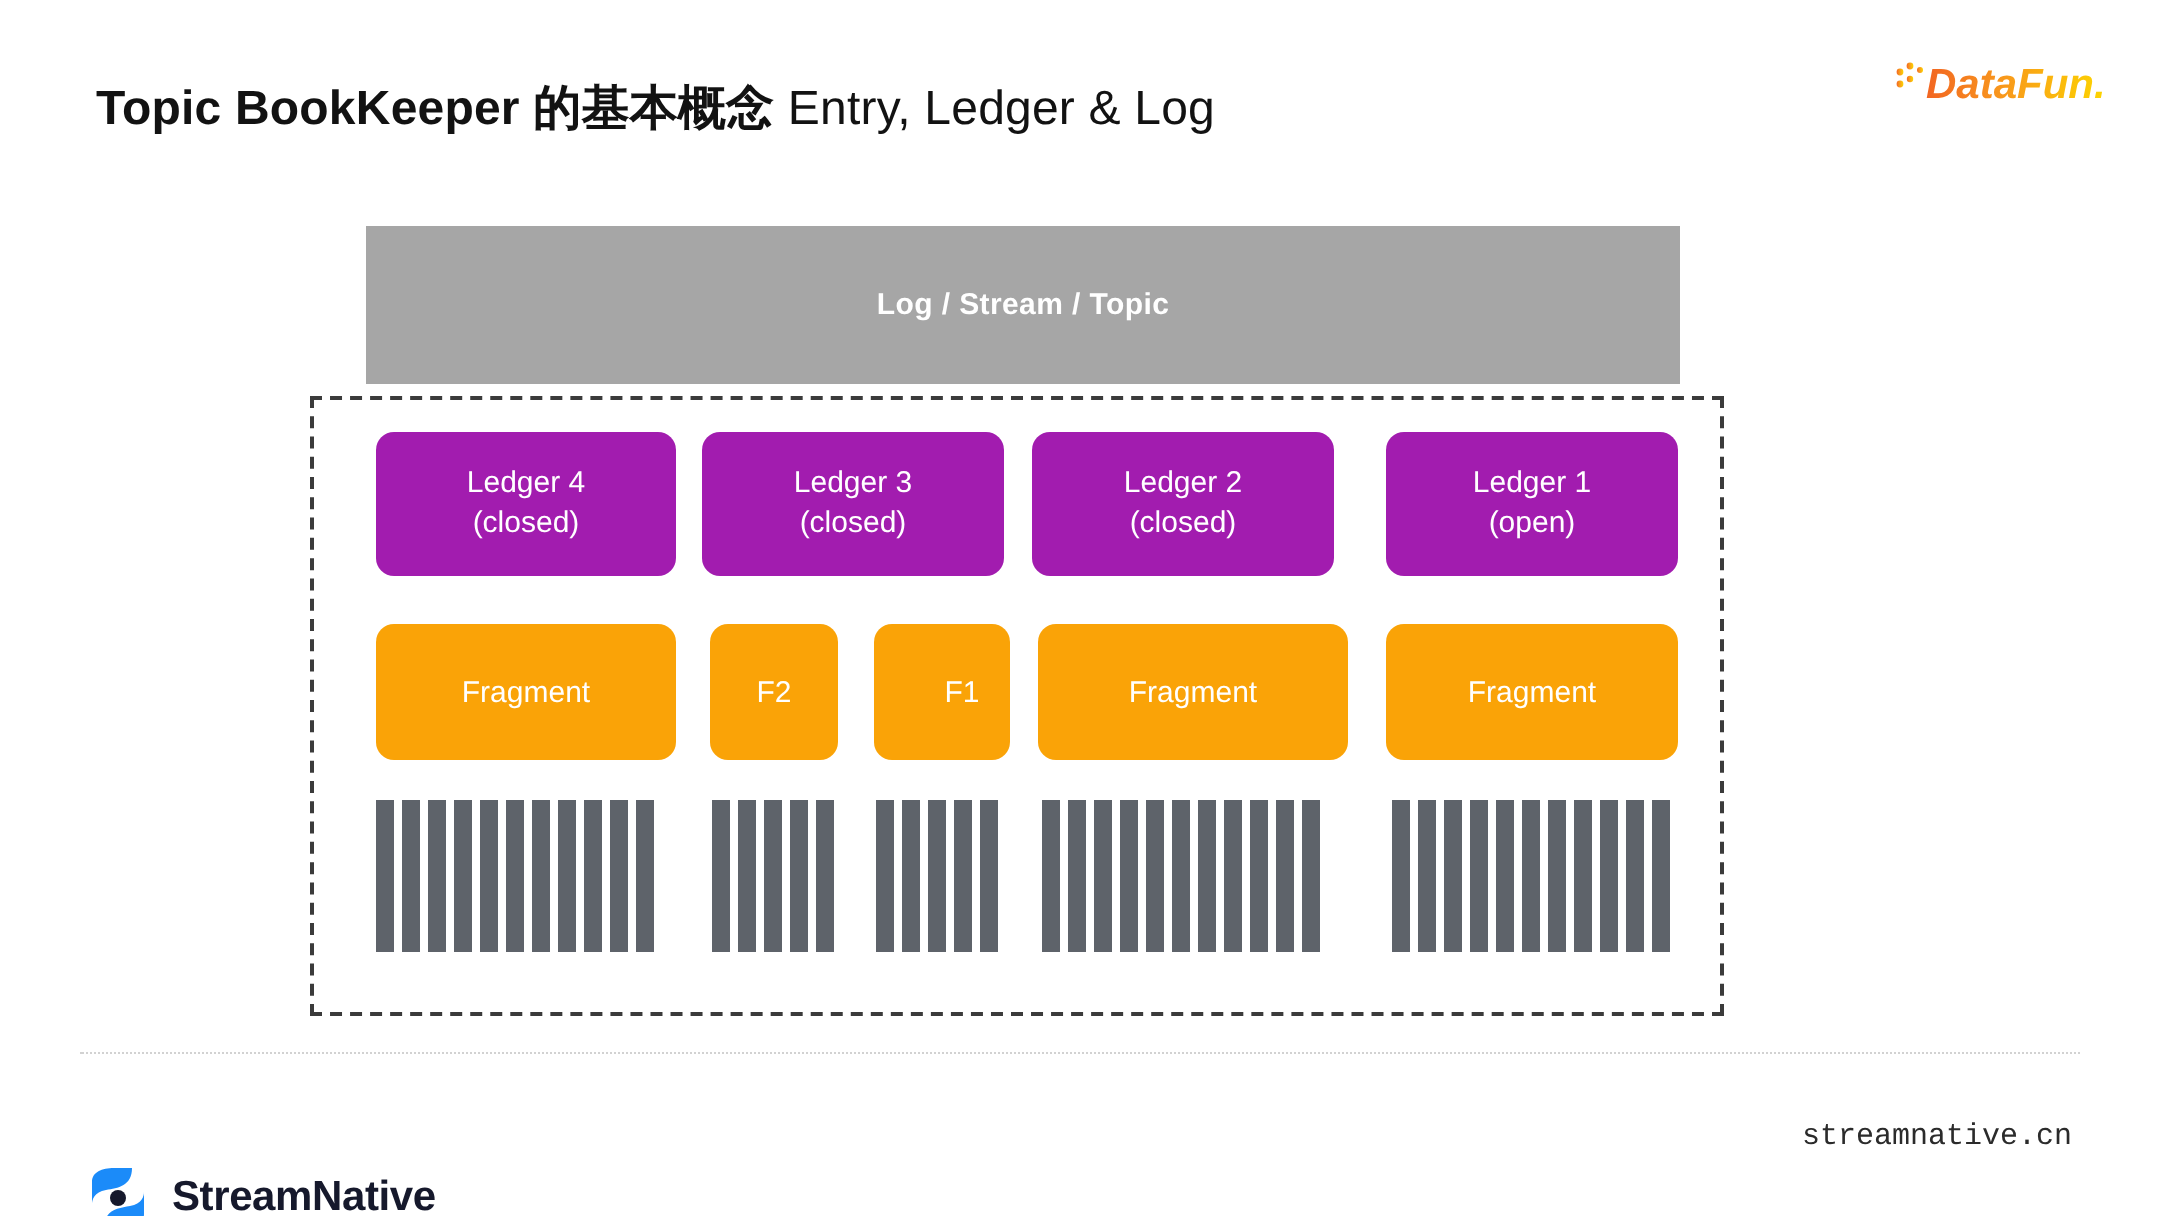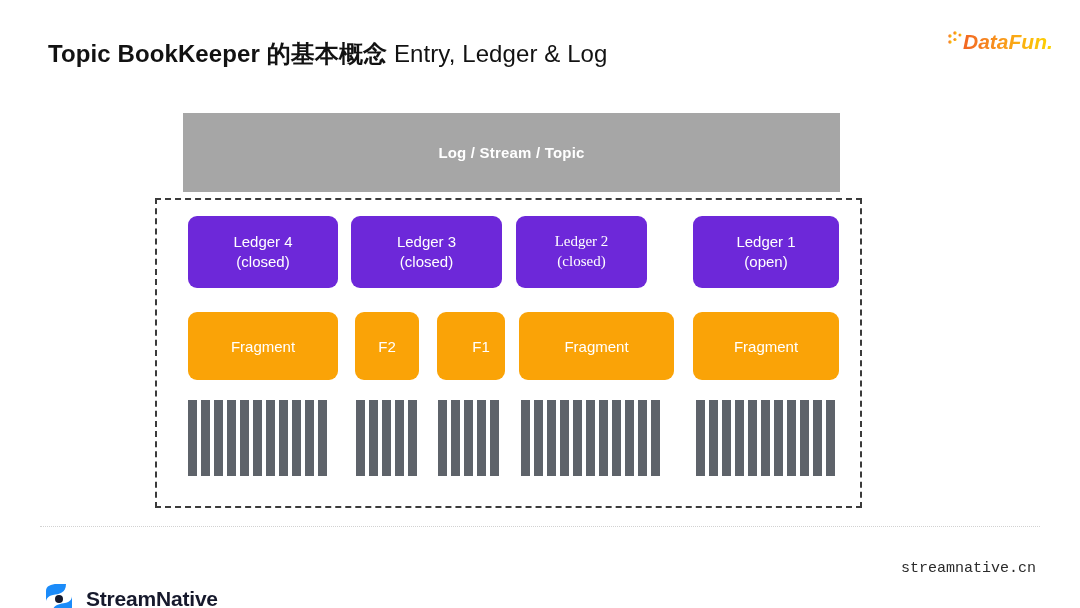--- a/index.html
+++ b/index.html
@@ -49,21 +49,21 @@
   
   .ledger-row,.fragment-row,.entry-row{
     position:absolute;left:0;top:0;
   }
   .ledger-row{left:188px;top:216px;width:660px;height:72px;}
   .fragment-row{left:188px;top:312px;width:660px;height:68px;}
   .entry-row{left:188px;top:400px;width:660px;height:76px;}
 
   .ledger-box{
     position:absolute;top:0;height:72px;
-    background:#6d28d9;
+    background:#a21caf;
     border-radius:9px;
     color:#fff;
     display:flex;flex-direction:column;
     align-items:center;justify-content:center;
     font-size:15px;line-height:1.32;
     text-align:center;
     box-sizing:border-box;
   }
   .frag-box{
     position:absolute;top:0;height:68px;
@@ -135,21 +135,21 @@
 
   <div class="ledger-row">
     <div class="ledger-box" style="left:0px;width:150px;">
       <div>Ledger 4</div>
       <div>(closed)</div>
     </div>
     <div class="ledger-box" style="left:163px;width:151px;">
       <div>Ledger 3</div>
       <div>(closed)</div>
     </div>
-    <div class="ledger-box" style="left:328px;width:131px;font-family:Liberation Serif, serif;">
+    <div class="ledger-box" style="left:328px;width:151px;">
       <div>Ledger 2</div>
       <div>(closed)</div>
     </div>
     <div class="ledger-box" style="left:505px;width:146px;">
       <div>Ledger 1</div>
       <div>(open)</div>
     </div>
   </div>
 
   <div class="fragment-row">

